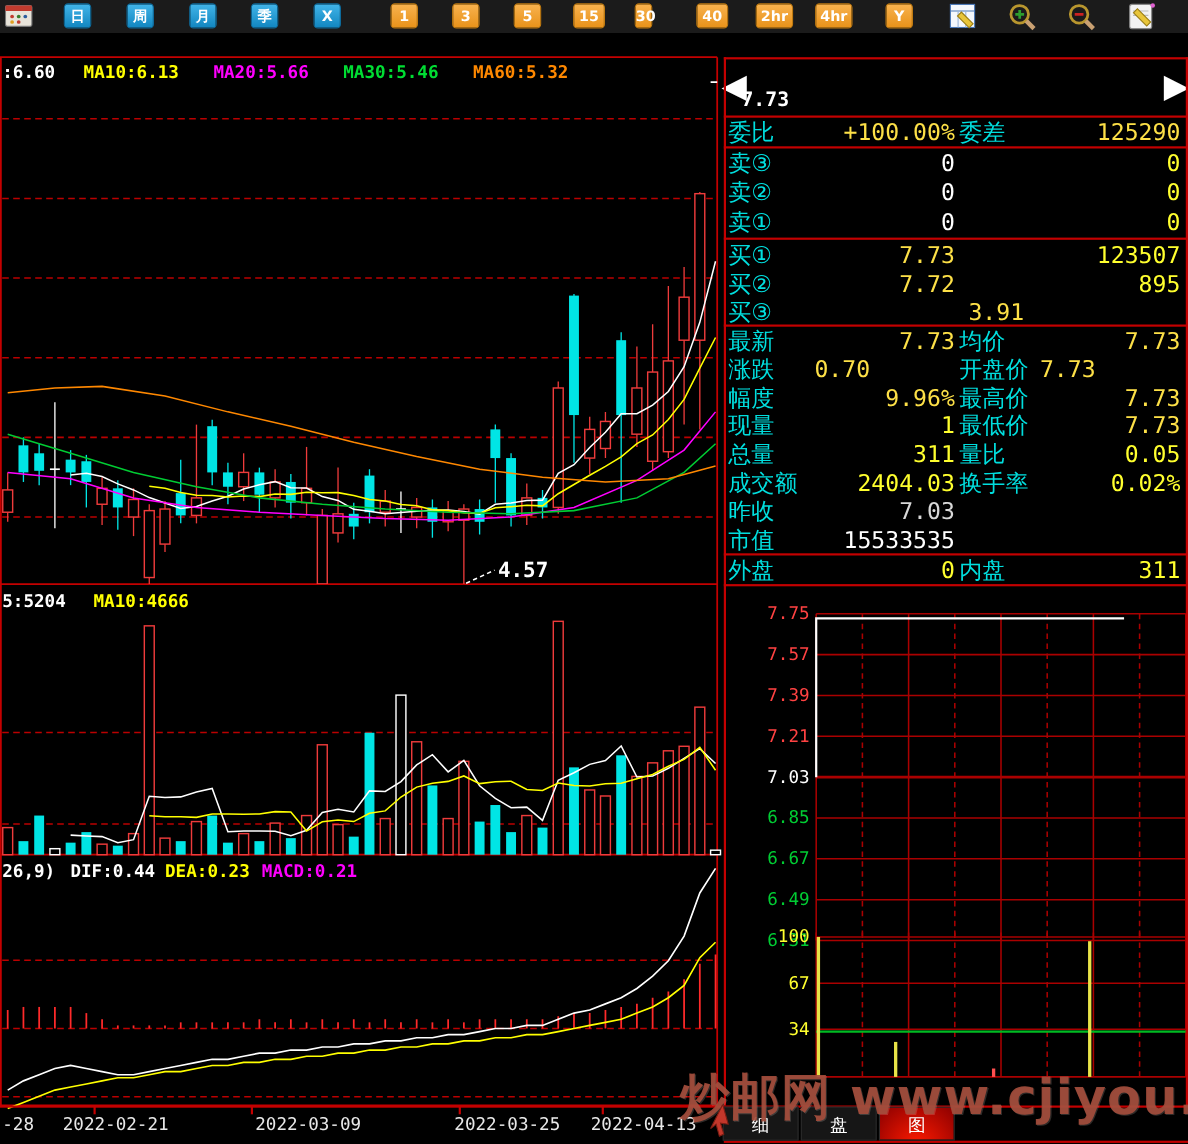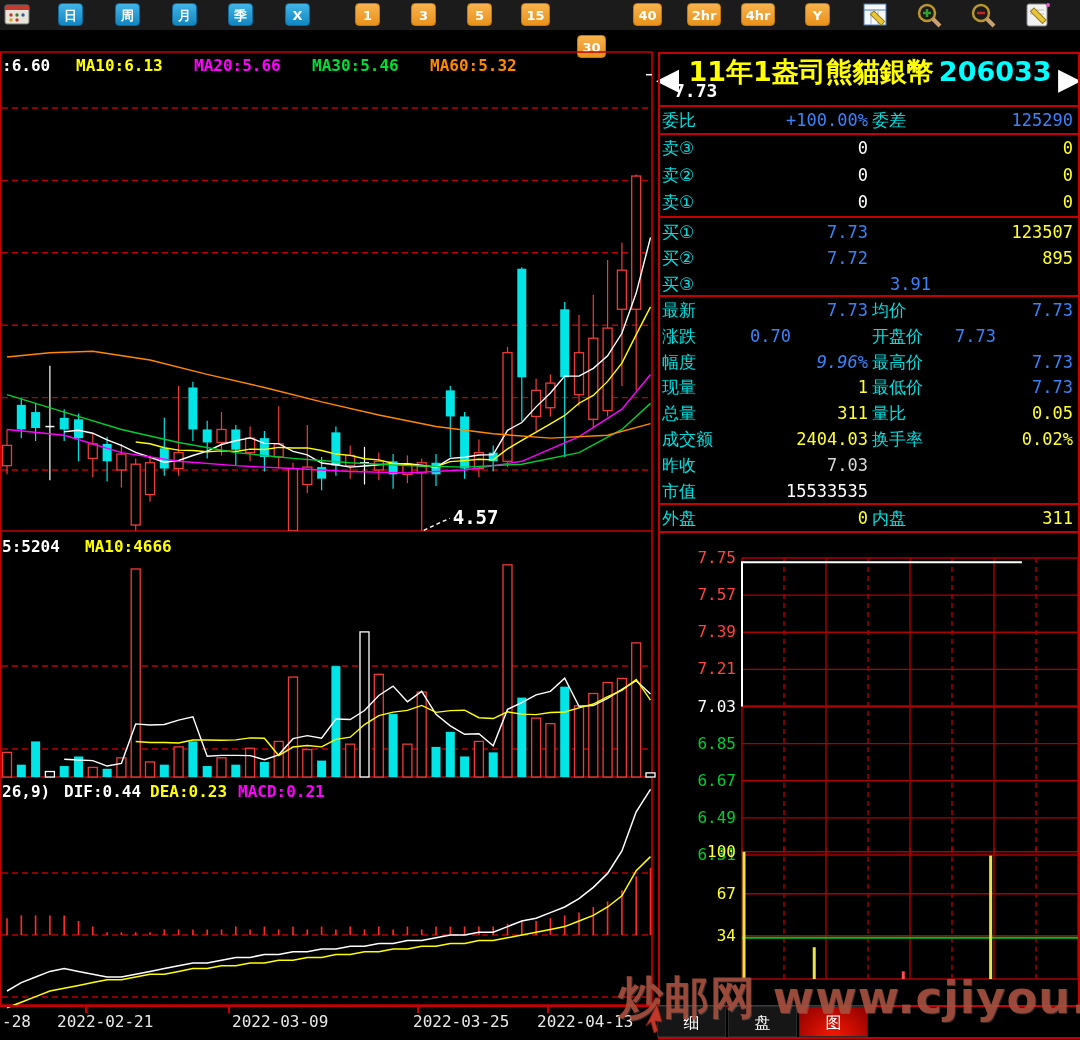--- a/index.html
+++ b/index.html
@@ -12,23 +12,23 @@
   .tbtn.blue{background:linear-gradient(#41b4e8,#1286c0);border:1px solid #0d6b9c;}
   .tbtn.orange{background:linear-gradient(#f8b24e,#e8921a);border:1px solid #bf7a10;}
   .ticon{position:absolute;top:2px;}
   
   svg{position:absolute;left:0;top:0;}
   #chart-svg{left:0;top:0;}
   #intra-svg{left:658px;top:0;}
   text{font-family:"DejaVu Sans Mono",monospace;}
   
   .qline{position:absolute;left:658px;width:421px;box-sizing:border-box;}
-  .qrow{position:absolute;height:26px;line-height:26px;font-size:17px;white-space:nowrap;}
+  .qrow{position:absolute;height:26px;line-height:26px;font-size:21px;white-space:nowrap;}
   .lab{color:#00dede;}
-  .v-red{color:#3b82f6;} .v-yellow{color:#ffff2e;} .v-white{color:#ffffff;}
+  .v-red{color:#fde047;} .v-yellow{color:#ffff2e;} .v-white{color:#ffffff;}
   .v-gray{color:#d8d8d8;}
   .num{font-family:"DejaVu Sans Mono",monospace;}
   .redline{position:absolute;background:#c40000;}
   #title-name{color:#ffff00;font-weight:bold;font-size:27px;}
   #title-code{color:#00ffff;font-weight:bold;font-size:27px;}
   #title-price{position:absolute;color:#fff;font-weight:bold;font-size:18px;
                font-family:"DejaVu Sans Mono",monospace;}
   .nav-arrow{position:absolute;color:#fff;font-size:30px;line-height:46px;}
   .tab{position:absolute;top:1006px;width:69px;height:31px;background:#161616;color:#fff;
        text-align:center;line-height:31px;font-size:16px;border:1px solid #2a2a2a;box-sizing:border-box;}
@@ -59,21 +59,21 @@
       </div>
       <div class="tbtn blue" style="left: 58px; width: 25px;">日</div>
       <div class="tbtn blue" style="left: 115px; width: 25px;">周</div>
       <div class="tbtn blue" style="left: 172px; width: 25px;">月</div>
       <div class="tbtn blue" style="left: 228px; width: 25px;">季</div>
       <div class="tbtn blue" style="left: 285px; width: 25px;">X</div>
       <div class="tbtn orange" style="left: 355px; width: 25px;">1</div>
       <div class="tbtn orange" style="left: 411px; width: 25px;">3</div>
       <div class="tbtn orange" style="left: 467px; width: 25px;">5</div>
       <div class="tbtn orange" style="left: 521px; width: 29px;">15</div>
-      <div class="tbtn orange" style="left: 577px; width: 29px; margin-top: 32px;">30</div>
+      <div class="tbtn orange" style="left: 577px; width: 16px;">30</div>
       <div class="tbtn orange" style="left: 633px; width: 29px;">40</div>
       <div class="tbtn orange" style="left: 687px; width: 34px;">2hr</div>
       <div class="tbtn orange" style="left: 741px; width: 34px;">4hr</div>
       <div class="tbtn orange" style="left: 805px; width: 25px;">Y</div>
       <div class="ticon" style="left: 862px; width: 30px; height: 26px;">
         <svg width="30" height="26">
           <rect x="2" y="2" width="22" height="21" fill="#f5f8fc" stroke="#4a78b8"></rect>
           <line x1="2" y1="8" x2="24" y2="8" stroke="#4a78b8"></line>
           <line x1="9" y1="8" x2="9" y2="23" stroke="#9ab4d8"></line>
           <line x1="16" y1="8" x2="16" y2="23" stroke="#9ab4d8"></line>
@@ -390,24 +390,20 @@
       <line x1="84" y1="937.7572815533981" x2="420" y2="937.7572815533981" stroke="#00bb22" stroke-width="2"></line>
       <rect x="84.516" y="851.8155339805826" width="3" height="127.18446601941741" fill="#e8e348"></rect>
       <rect x="154.74" y="947.2038834951456" width="3" height="31.796116504854353" fill="#e8e348"></rect>
       <rect x="243.78" y="971.3689320388349" width="3" height="7.6310679611650585" fill="#ff5050"></rect>
       <rect x="331.14" y="855.6310679611651" width="3" height="123.36893203883494" fill="#e8e348"></rect>
       <polyline points="84,706.4999999999999 84,562.1249999999999 363.888,562.1249999999999" fill="none" stroke="#ffffff" stroke-width="2"></polyline>
     </svg>
 
   <div class="nav-arrow" style="left:656px;top:56px;">◀</div>
   <div class="nav-arrow" style="left:1058px;top:56px;">▶</div>
-  <div class="qline" style="top:54px;left:682px;width:376px;text-align:center;">
-    <span id="title-name">11年1盎司熊貓銀幣</span>
-    <span id="title-code">206033</span>
-  </div>
   <div id="title-price" style="left:674px;top:80px;">7.73</div>
 
   <div id="quote-rows">
       <div class="qrow" style="left: 658px; top: 107px; width: 421px; height: 26px; line-height: 26px;">
         <span class="lab " style="position: absolute; white-space: nowrap; left: 4px;">委比</span>
         <span class="v-red num " style="position: absolute; white-space: nowrap; right: 211px;">+100.00%</span>
         <span class="lab " style="position: absolute; white-space: nowrap; left: 214px;">委差</span>
         <span class="v-red num " style="position: absolute; white-space: nowrap; right: 6px;">125290</span>
       </div>
       <div class="qrow" style="left: 658px; top: 135px; width: 421px; height: 27px; line-height: 27px;">
@@ -447,21 +443,21 @@
         <span class="v-red num " style="position: absolute; white-space: nowrap; right: 6px;">7.73</span>
       </div>
       <div class="qrow" style="left: 658px; top: 322.8px; width: 344px; height: 26px; line-height: 26px;">
         <span class="lab " style="position: absolute; white-space: nowrap; left: 4px;">涨跌</span>
         <span class="v-red num " style="position: absolute; white-space: nowrap; right: 211px;">0.70</span>
         <span class="lab " style="position: absolute; white-space: nowrap; left: 214px;">开盘价</span>
         <span class="v-red num " style="position: absolute; white-space: nowrap; right: 6px;">7.73</span>
       </div>
       <div class="qrow" style="left: 658px; top: 348.6px; width: 421px; height: 26px; line-height: 26px;">
         <span class="lab " style="position: absolute; white-space: nowrap; left: 4px;">幅度</span>
-        <span class="v-red num " style="position: absolute; white-space: nowrap; right: 211px; font-style: italic;">9.96%</span>
+        <span class="v-red num " style="position: absolute; white-space: nowrap; right: 211px;">9.96%</span>
         <span class="lab " style="position: absolute; white-space: nowrap; left: 214px;">最高价</span>
         <span class="v-red num " style="position: absolute; white-space: nowrap; right: 6px;">7.73</span>
       </div>
       <div class="qrow" style="left: 658px; top: 374.4px; width: 421px; height: 26px; line-height: 26px;">
         <span class="lab " style="position: absolute; white-space: nowrap; left: 4px;">现量</span>
         <span class="v-yellow num " style="position: absolute; white-space: nowrap; right: 211px;">1</span>
         <span class="lab " style="position: absolute; white-space: nowrap; left: 214px;">最低价</span>
         <span class="v-red num " style="position: absolute; white-space: nowrap; right: 6px;">7.73</span>
       </div>
       <div class="qrow" style="left: 658px; top: 400.2px; width: 421px; height: 26px; line-height: 26px;">

